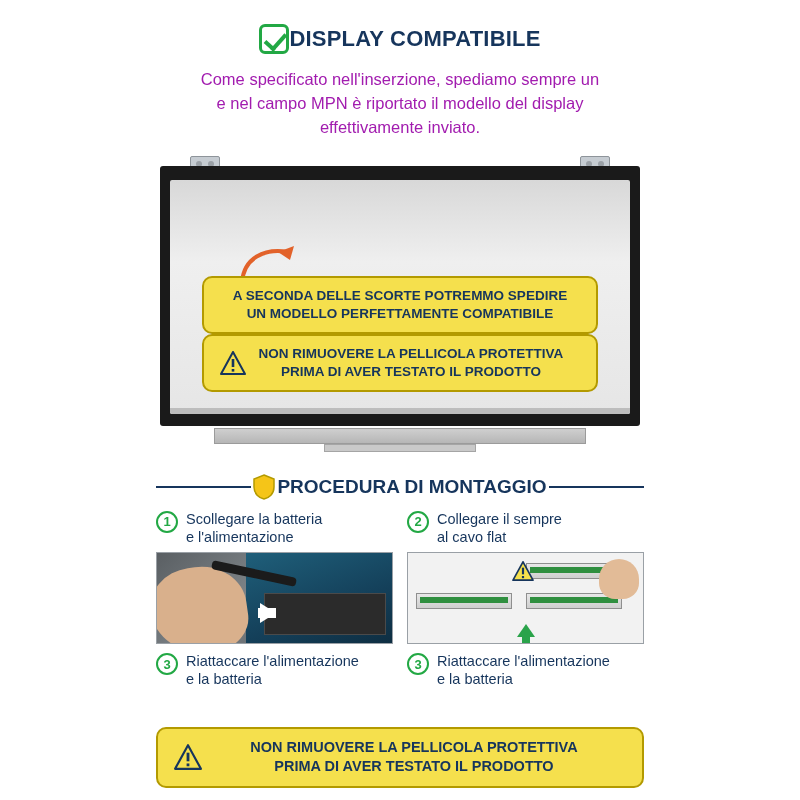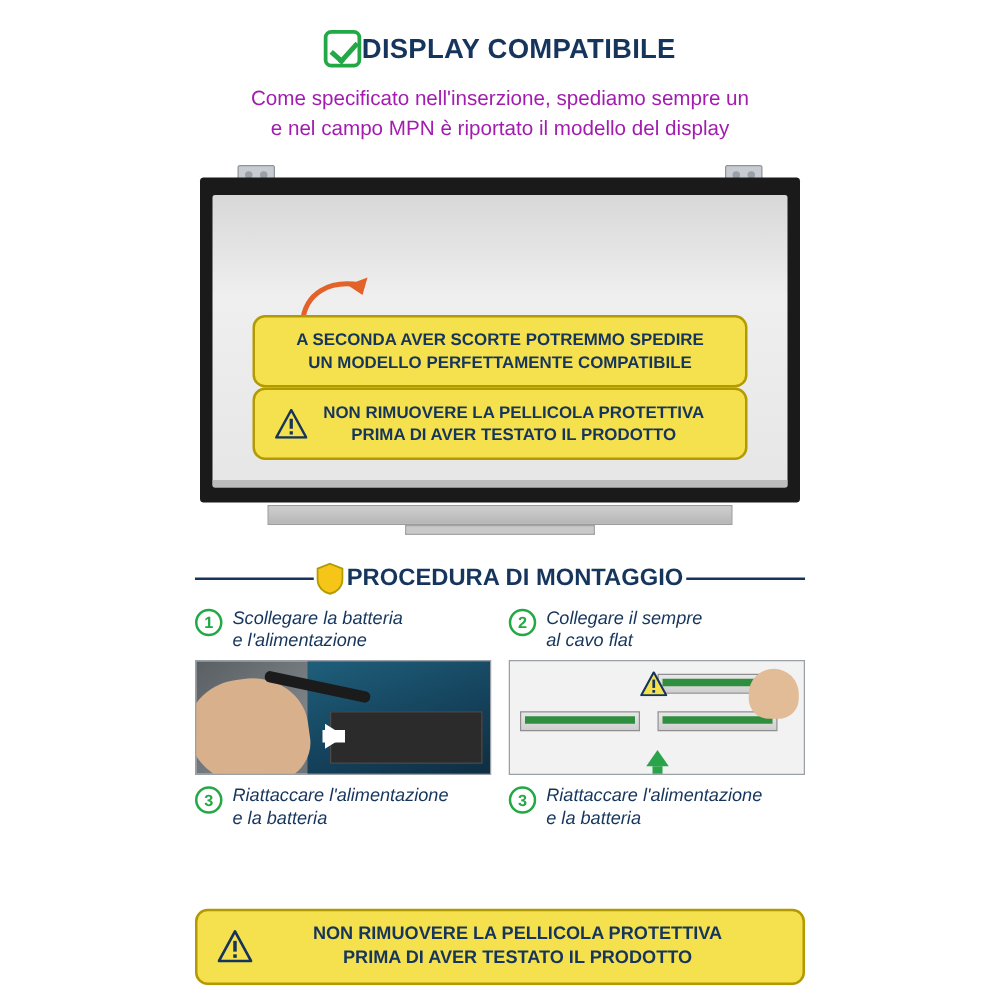--- a/index.html
+++ b/index.html
@@ -209,21 +209,20 @@
     display: flex;
     align-items: center;
     justify-content: center;
     flex: 0 0 auto;
     margin-top: 1px;
   }
   .step-txt {
     font-size: 14.5px;
     color: #16355c;
     line-height: 1.25;
-    font-style: italic;
   }
   .photo {
     height: 92px;
     border: 1px solid #9aa0a6;
     position: relative;
     overflow: hidden;
     margin-bottom: 8px;
   }
   .photo.a { background: linear-gradient(135deg,#5a5f63 0%,#7d8387 40%,#3e4246 100%); }
   .photo.b { background: #f2f2f2; }
@@ -334,37 +333,38 @@
   <div class="content">
 
     <div class="hdr">
       <div class="check-box"></div>
       <div class="hdr-title">DISPLAY COMPATIBILE</div>
     </div>
 
     <div class="intro">
       <div>Come specificato nell'inserzione, spediamo sempre un</div>
       <div>e nel campo MPN è riportato il modello del display</div>
+      <div>effettivamente inviato.</div>
     </div>
 
     <div class="panel-wrap">
       <div class="tab l"></div>
       <div class="tab r"></div>
 
       <div class="screen">
         <div class="screen-inner"></div>
       </div>
 
       <svg class="arrow-curve" viewBox="0 0 60 42">
         <path d="M4 40 C 6 16, 26 6, 50 10" fill="none" stroke="#e2622a" stroke-width="4"></path>
         <polygon points="56,4 52,18 40,10" fill="#e2622a"></polygon>
       </svg>
 
       <div class="callout one">
-        <div>A SECONDA AVER SCORTE POTREMMO SPEDIRE</div>
+        <div>A SECONDA DELLE SCORTE POTREMMO SPEDIRE</div>
         <div>UN MODELLO PERFETTAMENTE COMPATIBILE</div>
       </div>
 
       <div class="callout two">
         <svg class="warn-tri" width="26" height="24" viewBox="0 0 26 24">
           <polygon points="13,1 25,23 1,23" fill="#f5e04d" stroke="#16355c" stroke-width="2" stroke-linejoin="round"></polygon>
           <rect x="11.7" y="8" width="2.6" height="8" fill="#16355c"></rect>
           <rect x="11.7" y="18" width="2.6" height="2.6" fill="#16355c"></rect>
         </svg>
         <div>NON RIMUOVERE LA PELLICOLA PROTETTIVA</div>

